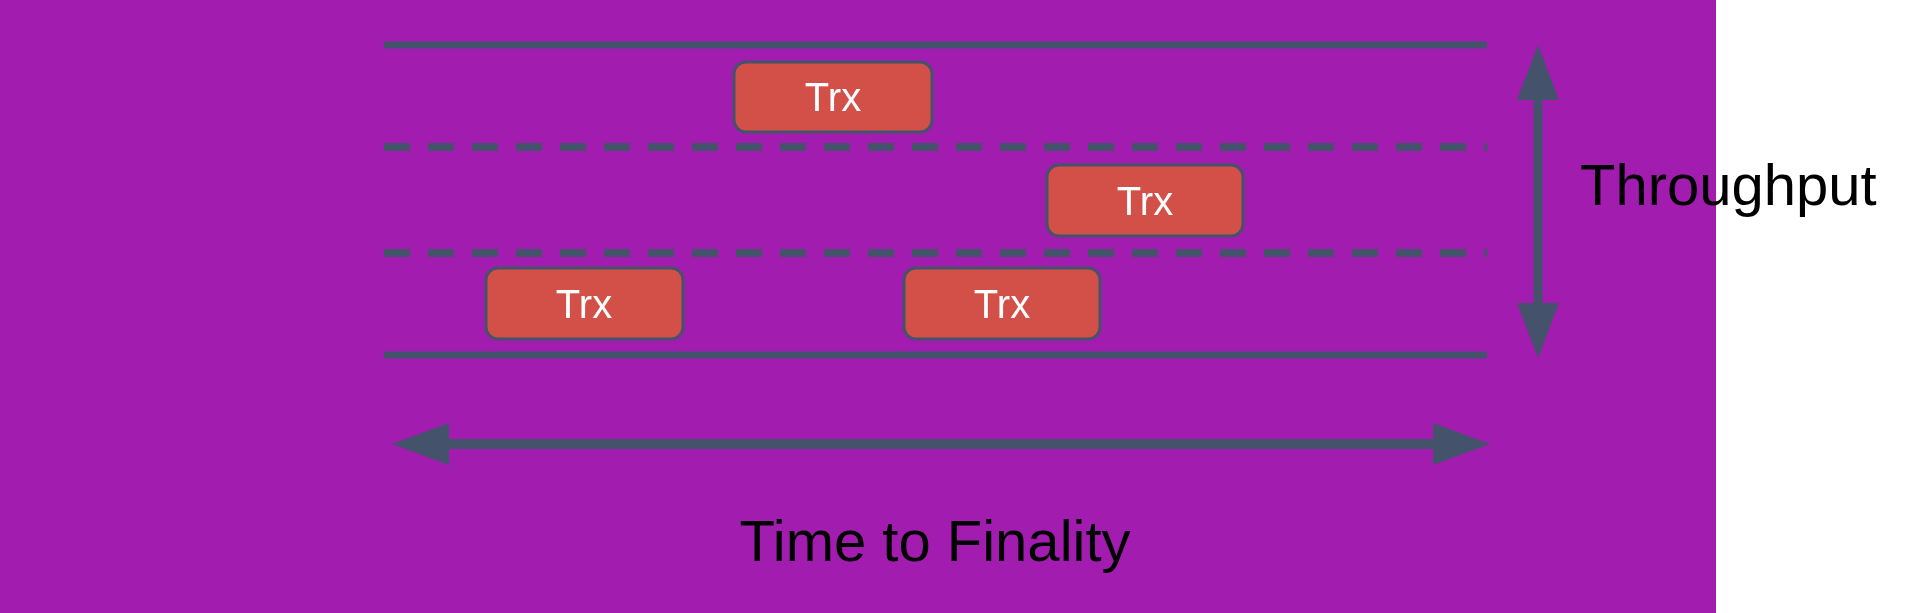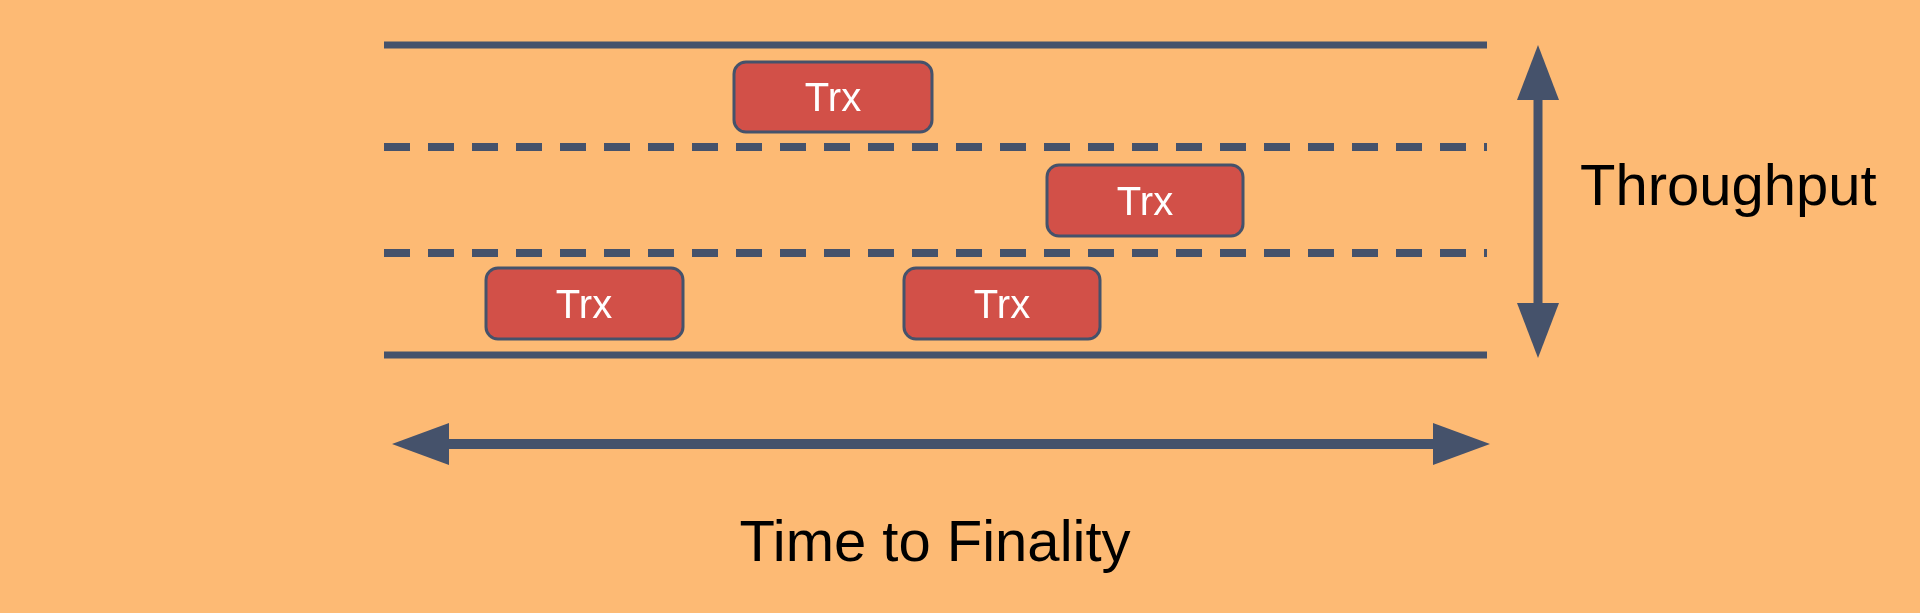--- a/index.html
+++ b/index.html
@@ -6,23 +6,23 @@
     margin: 0;
     padding: 0;
     background: #ffffff;
     width: 1920px;
     height: 613px;
     overflow: hidden;
     font-family: "Liberation Sans", sans-serif;
   }
   .stage {
     position: relative;
-    width: 1920px;
+    width: 1716px;
     height: 613px;
-    background: #fdba74;
+    background: #a21caf;
   }
   svg { display: block; }
 
   .solid-line {
     stroke: #45526b;
     stroke-width: 7;
     fill: none;
   }
   .dashed-line {
     stroke: #45526b;

